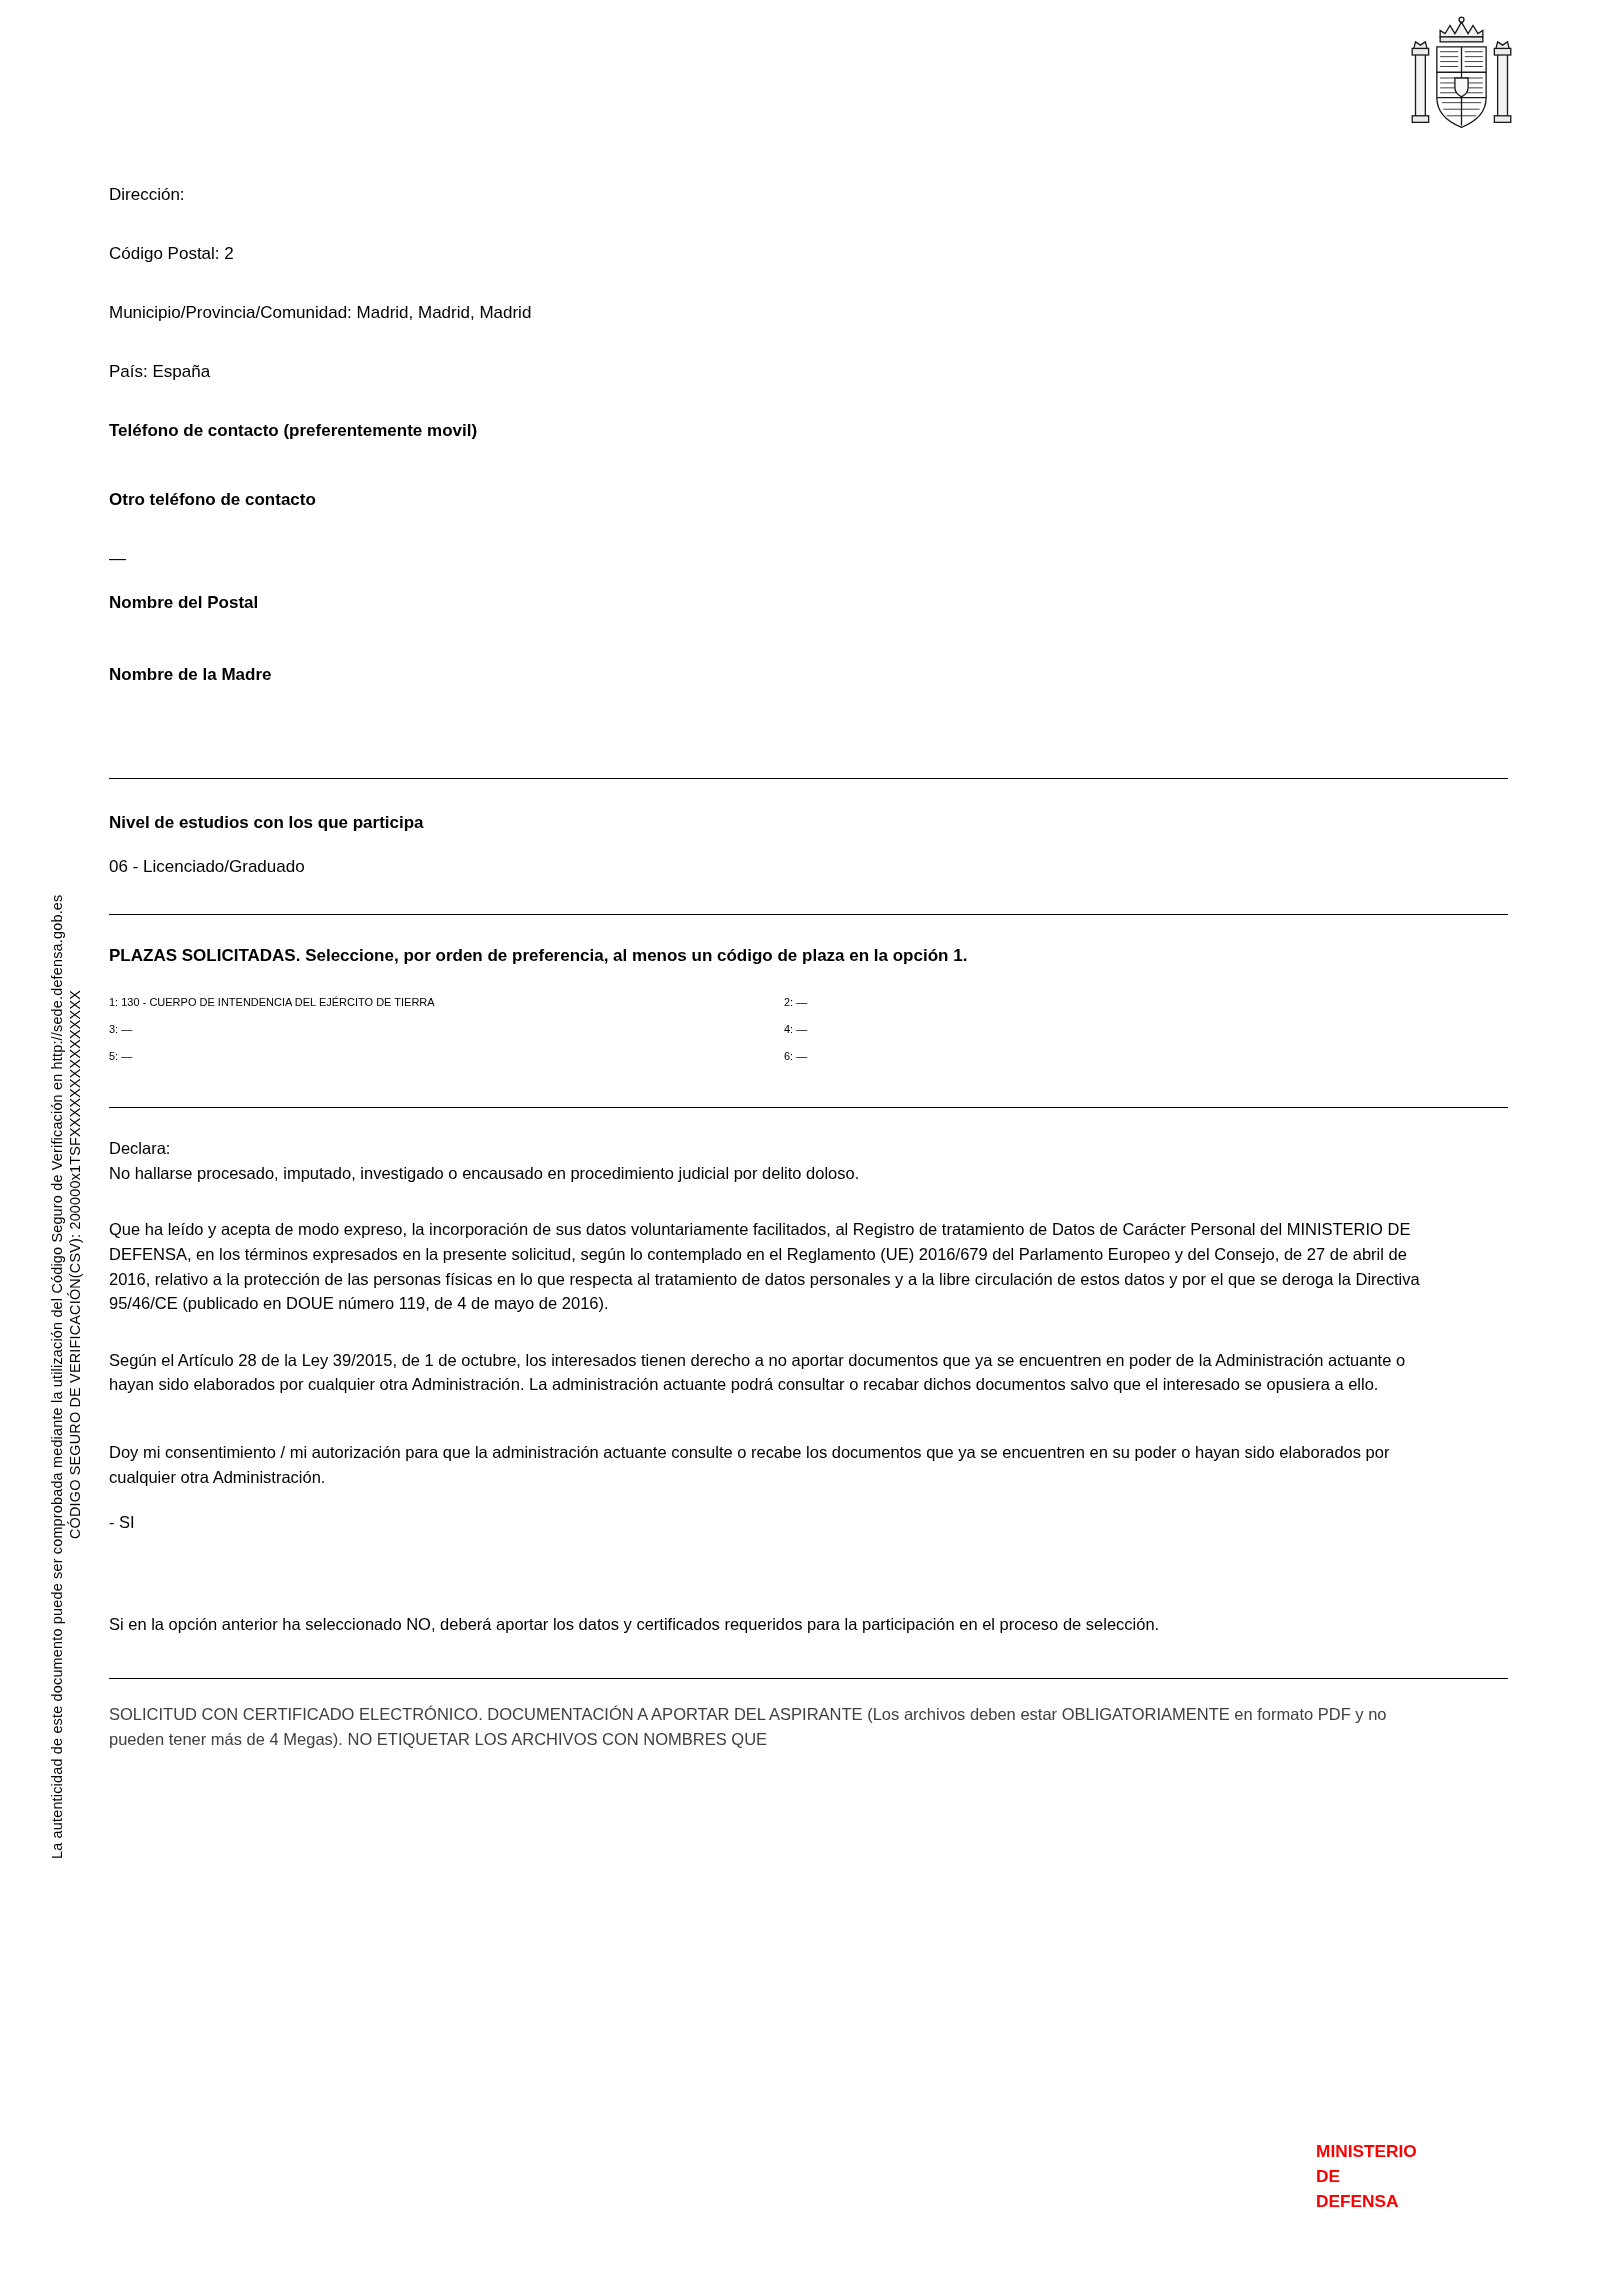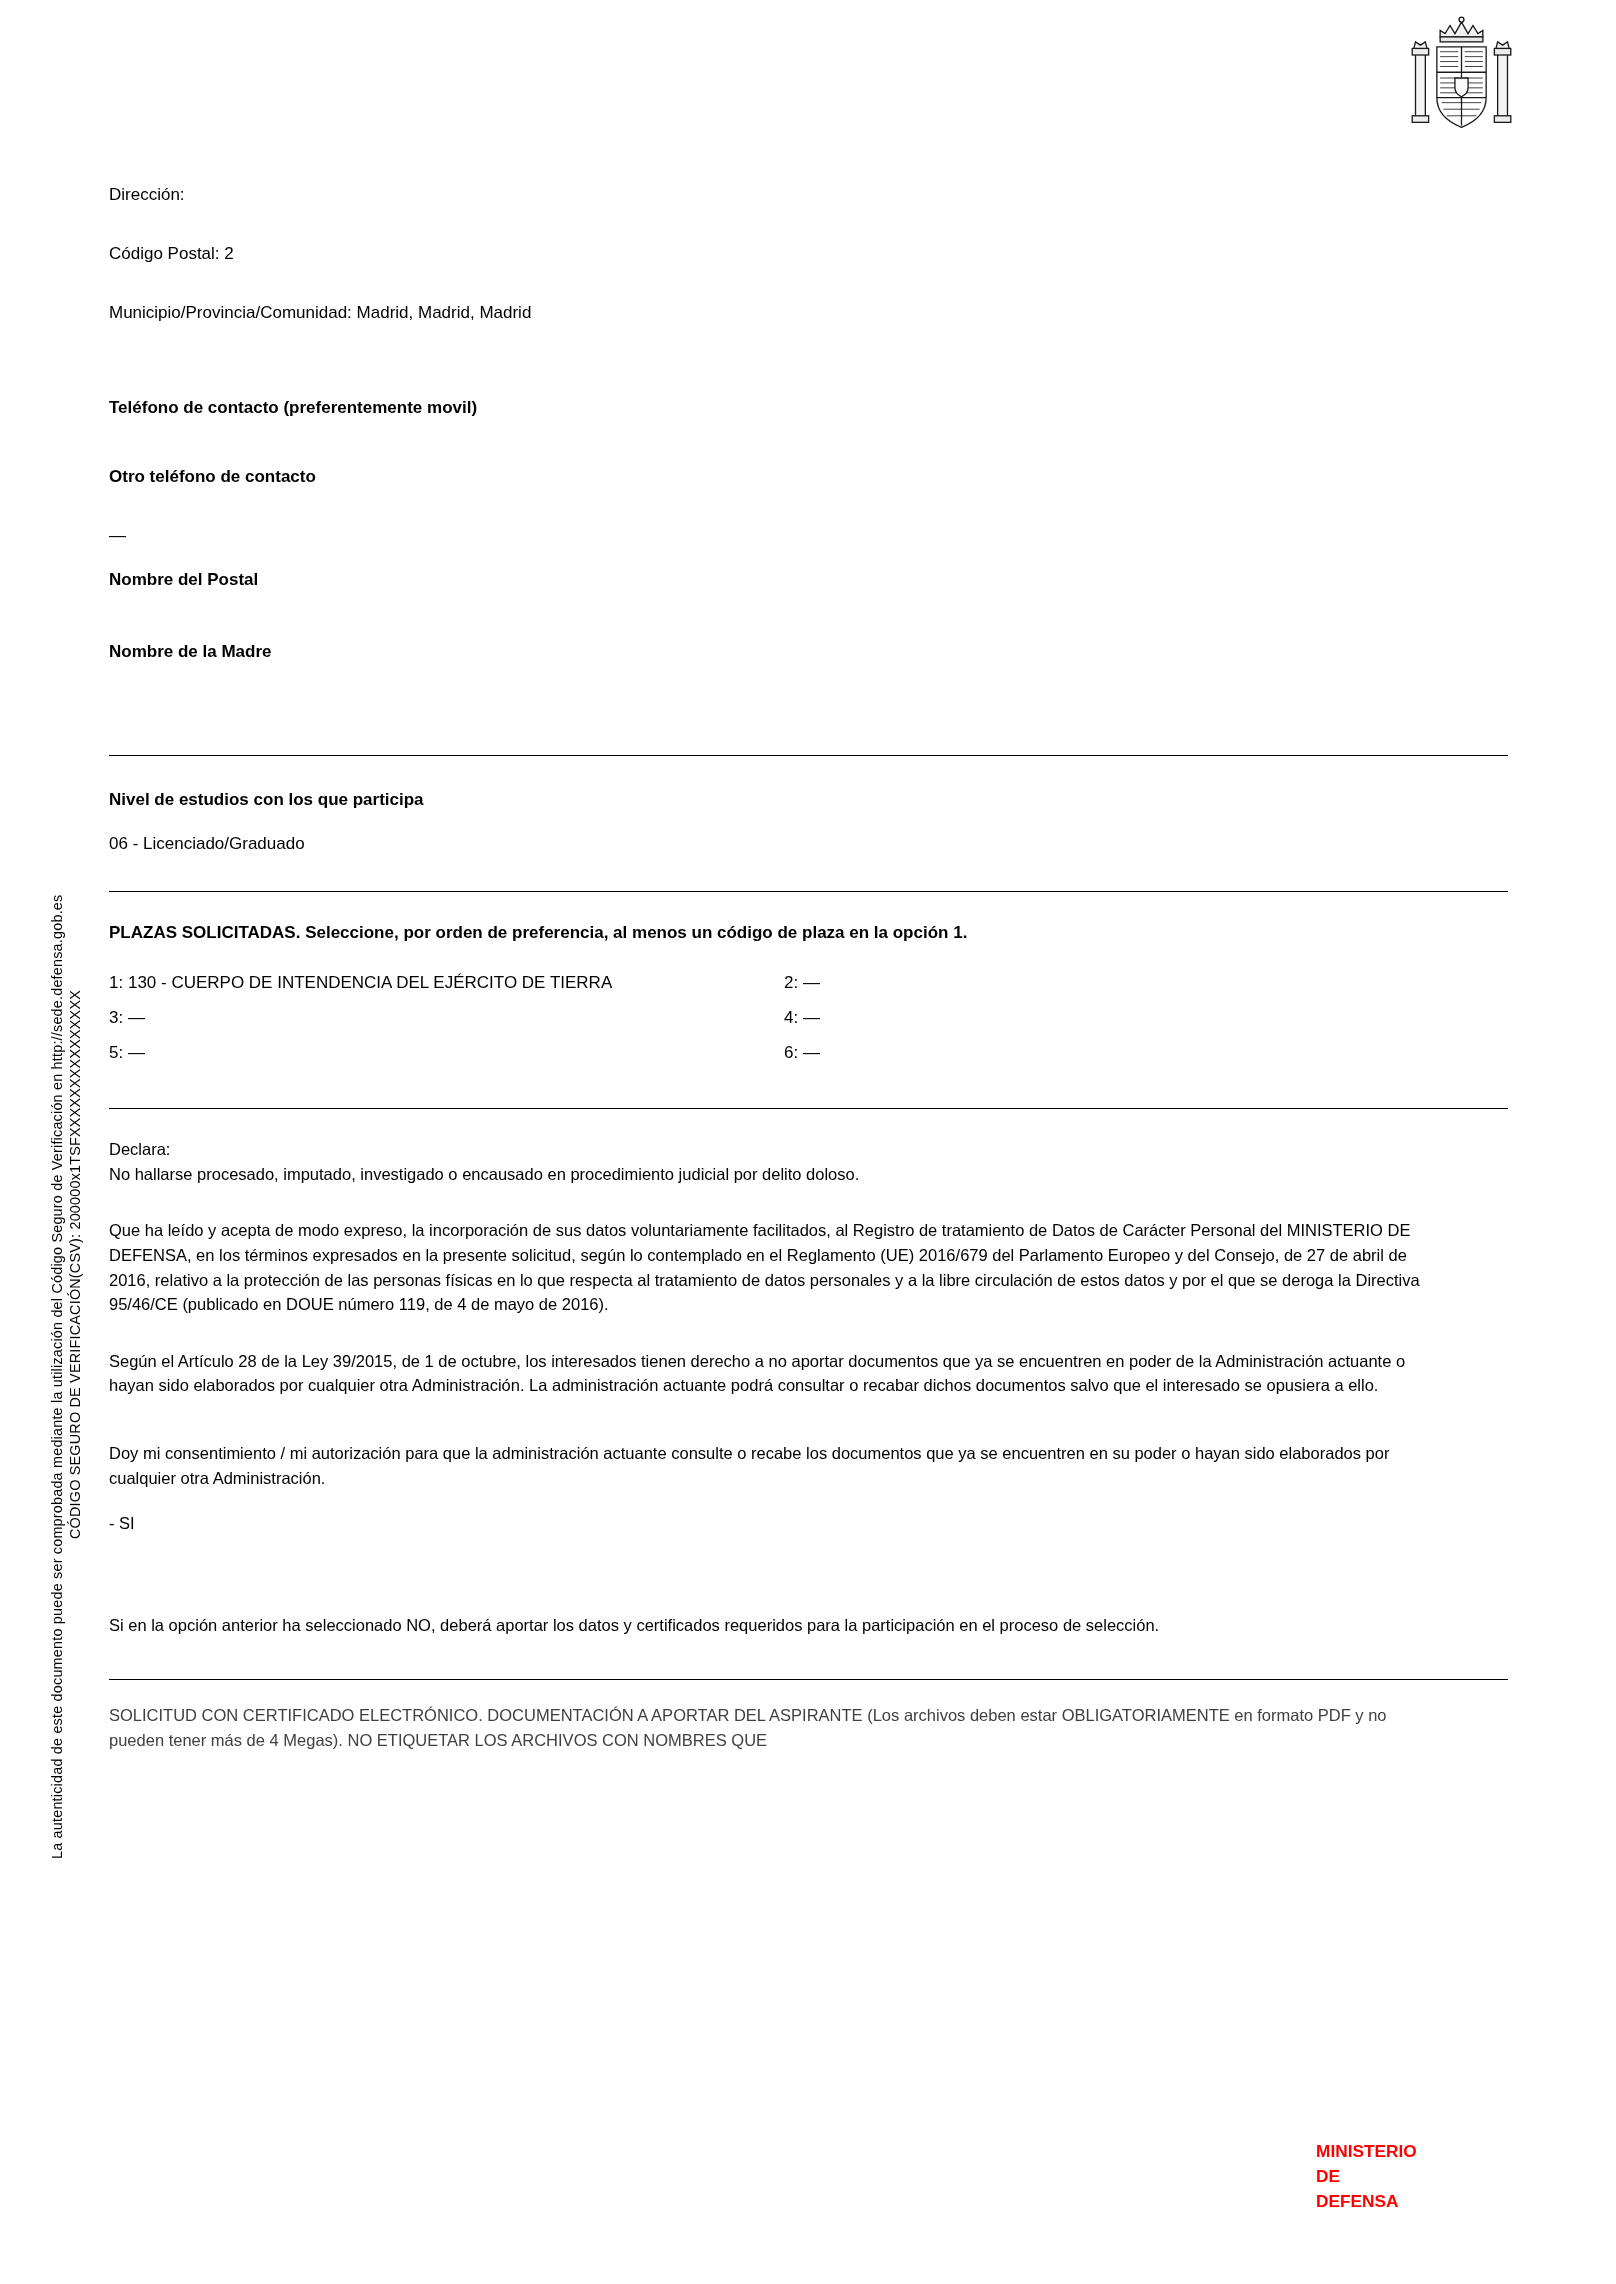--- a/index.html
+++ b/index.html
@@ -80,21 +80,21 @@
   .plazas {
     position: relative;
     width: 1399px;
   }
   .plaza-row {
     display: flex;
     margin-bottom: 15px;
   }
   .plaza-col {
     width: 675px;
-    font-size: 17px;
+    font-size: 11px;
   }
 
   .para {
     font-size: 16.5px;
     line-height: 1.5;
     margin: 0 0 20px 0;
     width: 1316px;
   }
   .para.bold { font-weight: normal; }
   .para.tight { margin-bottom: 0; }
@@ -177,20 +177,21 @@
 <div class="doc">
 
   <div style="height:184px"></div>
 
   <div class="field">Dirección:</div>
   <div class="gap-md"></div>
   <div class="field">Código Postal: 2</div>
   <div class="gap-md"></div>
   <div class="field">Municipio/Provincia/Comunidad: Madrid, Madrid, Madrid</div>
   <div class="gap-md"></div>
+  <div class="field">País: España</div>
   <div class="gap-md"></div>
   <div class="field bold">Teléfono de contacto (preferentemente movil)</div>
   <div style="height:46px"></div>
   <div class="field"></div>
   <div class="field bold">Otro teléfono de contacto</div>
   <div class="gap-md"></div>
   <div class="field">—</div>
   <div class="gap-sm"></div>
   <div class="field bold">Nombre del Postal</div>
   <div style="height:49px"></div>

